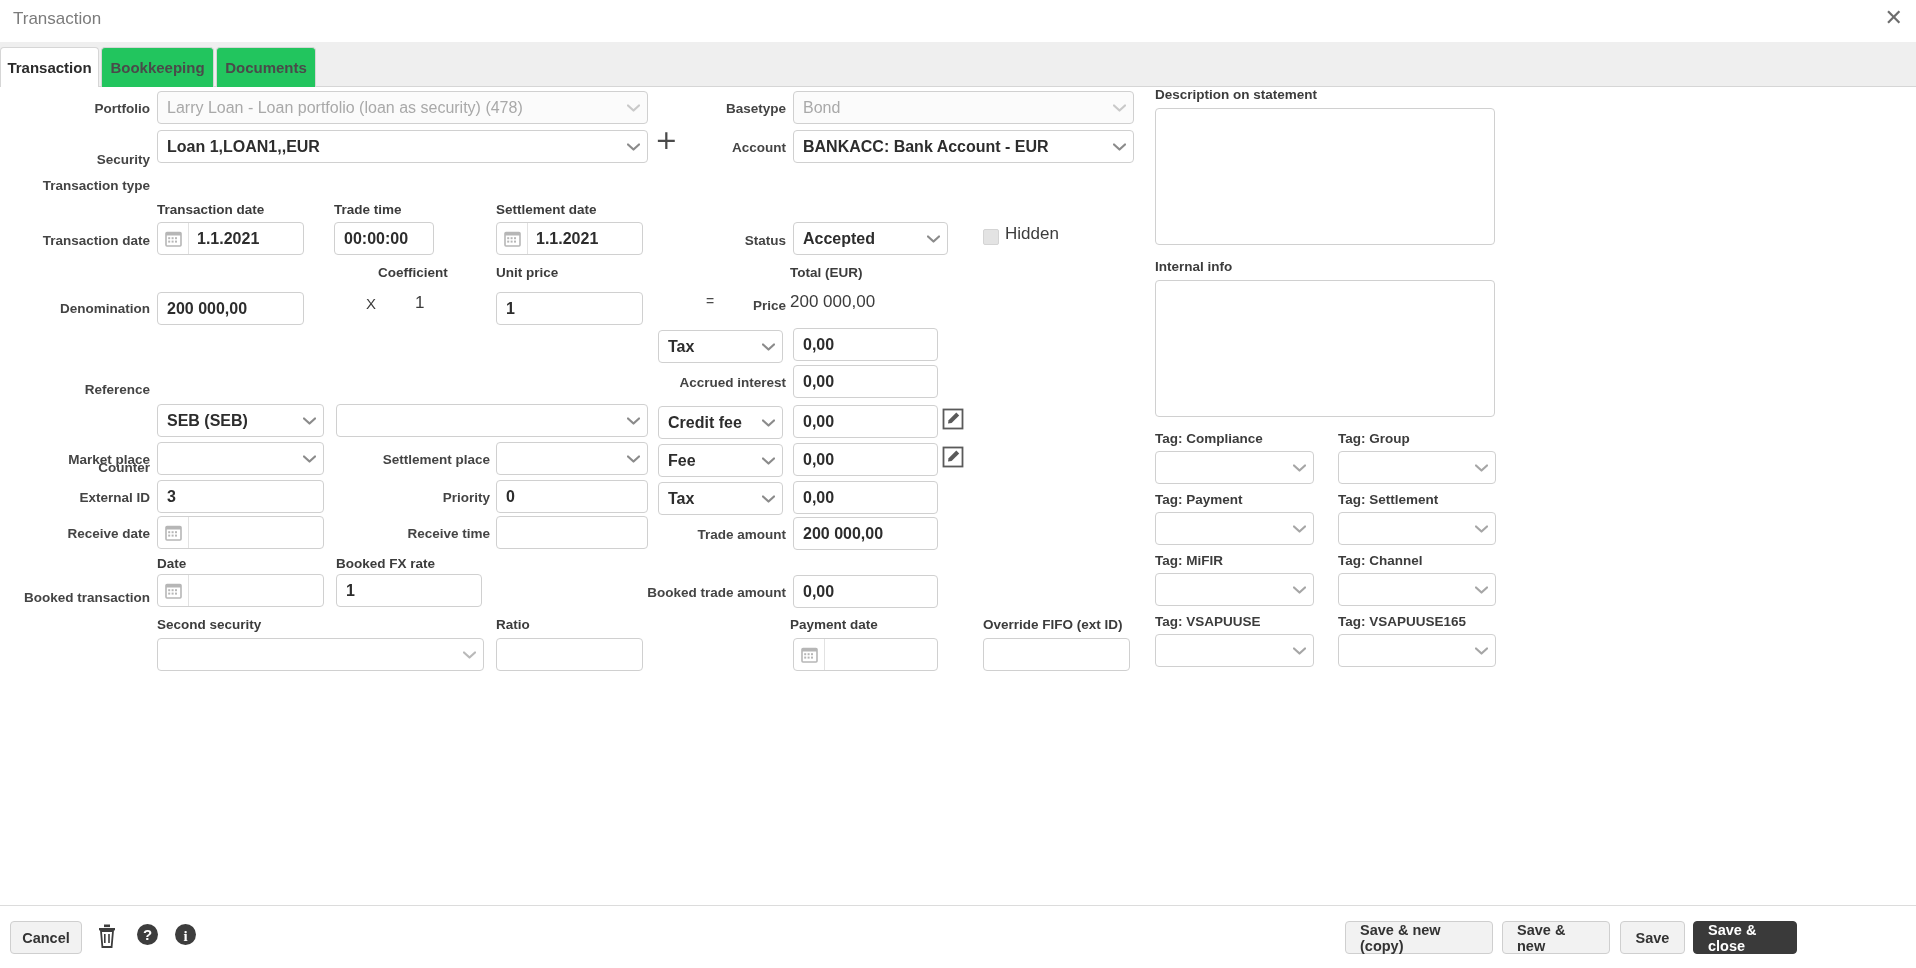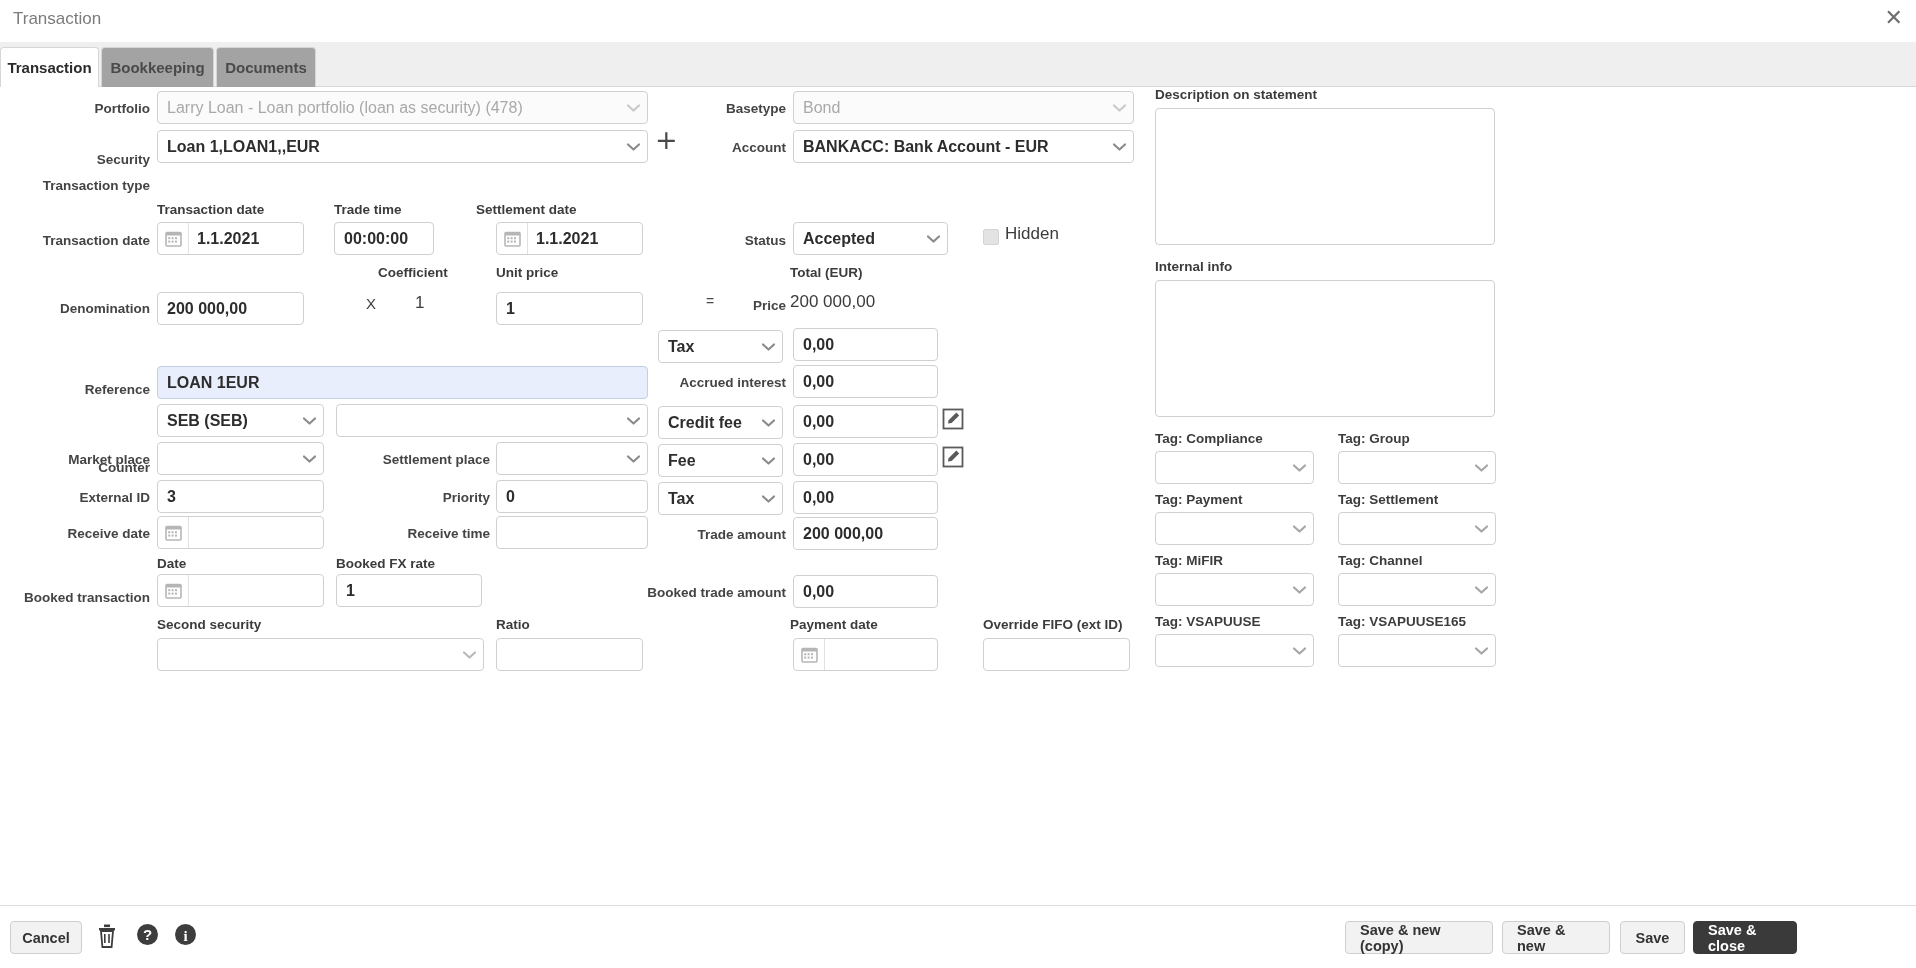--- a/index.html
+++ b/index.html
@@ -30,21 +30,21 @@
 
   
   .tabstrip {
     position:absolute; top:42px; left:0; width:1916px; height:45px;
     background:#efefef; border-bottom:1px solid #d6d6d6;
   }
   .tab {
     position:absolute; top:5px; height:40px;
     border:1px solid #d6d6d6; border-bottom:none;
     border-radius:4px 4px 0 0;
-    background:#a3a3a3;
+    background:#22c55e;
     font-size:15px; font-weight:bold; color:#4a4a4a;
     display:flex; align-items:center; justify-content:center;
     padding:0 18px; cursor:pointer;
   }
   .tab.active { background:#ffffff; color:#2b2b2b; border-bottom:1px solid #ffffff; height:41px; }
 
   
   .form {
     position:absolute; top:87px; left:0; width:1916px; height:818px;
     background:#ffffff;
@@ -167,21 +167,21 @@
             <path d="M1 1.5 L6.5 6.5 L12 1.5" fill="none" stroke="#8b8b8b" stroke-width="2.2" stroke-linecap="round" stroke-linejoin="round"></path>
           </svg>
         </span>
     </div>
     <div class="plusbtn" style="left:655px; top:39px;">+</div>
 
     <div class="lbl r" style="left:20px; top:91px; width:130px;">Transaction type</div>
 
     <div class="hdr" style="left:157px; top:115px;">Transaction date</div>
     <div class="hdr" style="left:334px; top:115px;">Trade time</div>
-    <div class="hdr" style="left:476px; top:115px;">Settlement date</div>
+    <div class="hdr" style="left:496px; top:115px;">Settlement date</div>
 
     <div class="lbl r" style="left:20px; top:146px; width:130px;">Transaction date</div>
     <div class="fld hascal" style="left:157px; top:135px; width:147px;">
       <span class="calbox">
         <svg class="calicon" width="17" height="17" viewBox="0 0 17 17">
             <rect x="1" y="2.5" width="15" height="13.5" rx="1" fill="none" stroke="#b6b6b6" stroke-width="1.6"></rect>
             <rect x="1" y="2.5" width="15" height="3" fill="#b6b6b6"></rect>
             <g fill="#b6b6b6">
               <rect x="3.2" y="7.2" width="2" height="2"></rect>
               <rect x="6.6" y="7.2" width="2" height="2"></rect>
@@ -222,23 +222,20 @@
     <div class="fld" style="left:157px; top:205px; width:147px;">
       <span>200 000,00</span>
     </div>
     <div class="plain" style="left:366px; top:208px; font-size:15px;">X</div>
     <div class="plain" style="left:415px; top:206px;">1</div>
     <div class="fld" style="left:496px; top:205px; width:147px;">
       <span>1</span>
     </div>
 
     <div class="lbl r" style="left:20px; top:279px; width:130px;margin-top:16px;">Reference</div>
-    <div class="fld focus" style="left:157px; top:279px; width:491px;">
-      <span>LOAN 1EUR</span>
-    </div>
 
     <div class="lbl r" style="left:20px; top:341px; width:130px;margin-top:32px;">Counter</div>
     <div class="fld sel" style="left:157px; top:317px; width:167px;">
       <span>SEB (SEB)</span>
       <span class="chev">
           <svg width="13" height="8" viewBox="0 0 13 8">
             <path d="M1 1.5 L6.5 6.5 L12 1.5" fill="none" stroke="#8b8b8b" stroke-width="2.2" stroke-linecap="round" stroke-linejoin="round"></path>
           </svg>
         </span>
     </div>

